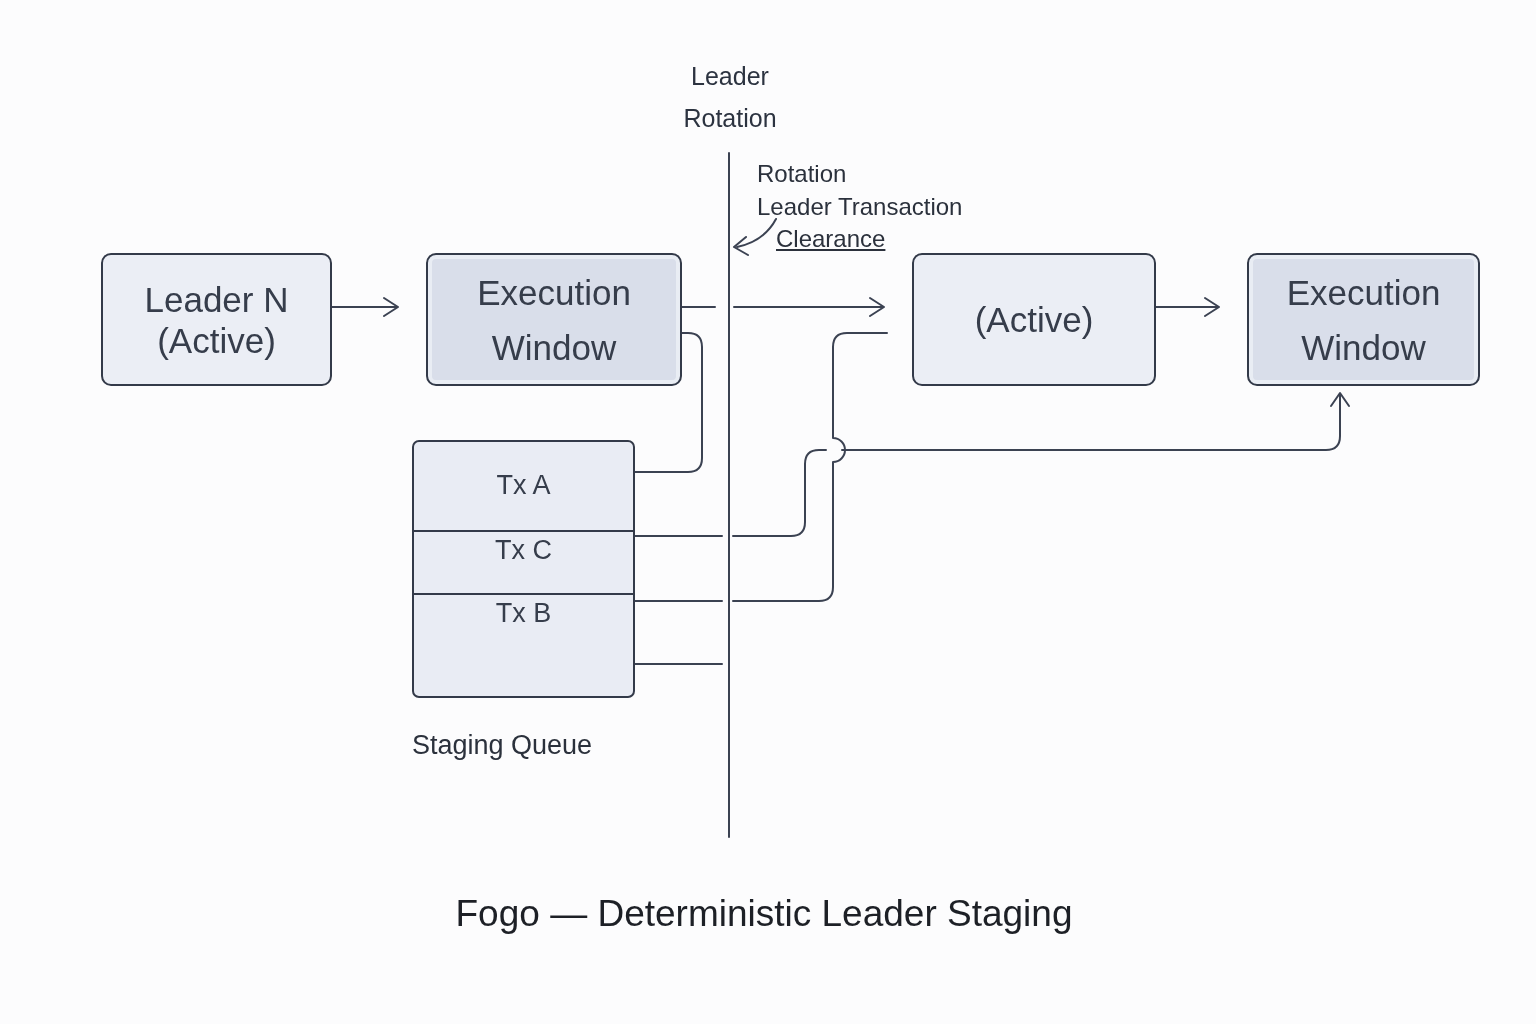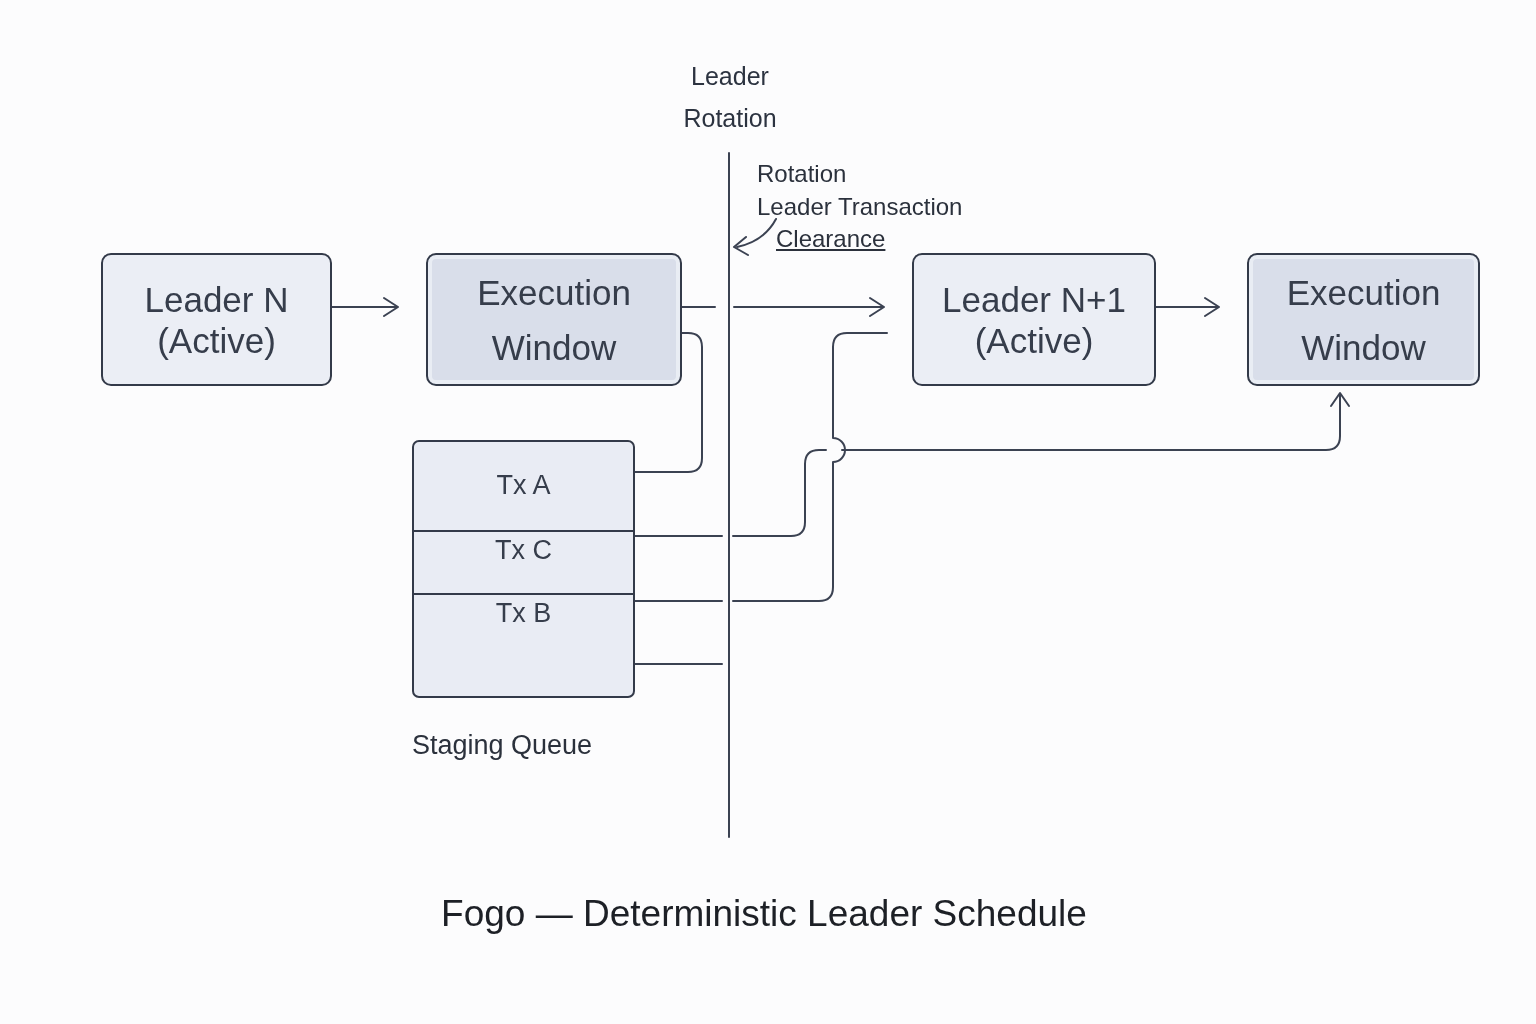--- a/index.html
+++ b/index.html
@@ -84,32 +84,31 @@
     <span>Leader N</span>
     <span>(Active)</span>
   </div>
 
   <div class="box exec" style="left:403px;top:253px;width:256px;height:133px;">
     <span>Execution</span>
     <span>Window</span>
   </div>
 
   <div class="box leader" style="left:889px;top:253px;width:244px;height:133px;">
-    <span>Leader N+1</span>
     <span>(Active)</span>
   </div>
 
   <div class="box exec" style="left:1224px;top:253px;width:233px;height:133px;">
     <span>Execution</span>
     <span>Window</span>
   </div>
 
   <div class="queue">
     <div class="row">Tx A</div>
     <div class="row">Tx C</div>
     <div class="row">Tx B</div>
   </div>
 
   <div class="queue-label">Staging Queue</div>
 
-  <div class="caption">Fogo — Deterministic Leader Schedule</div>
+  <div class="caption">Fogo — Deterministic Leader Staging</div>
 
 </div>
 
 </body></html>

